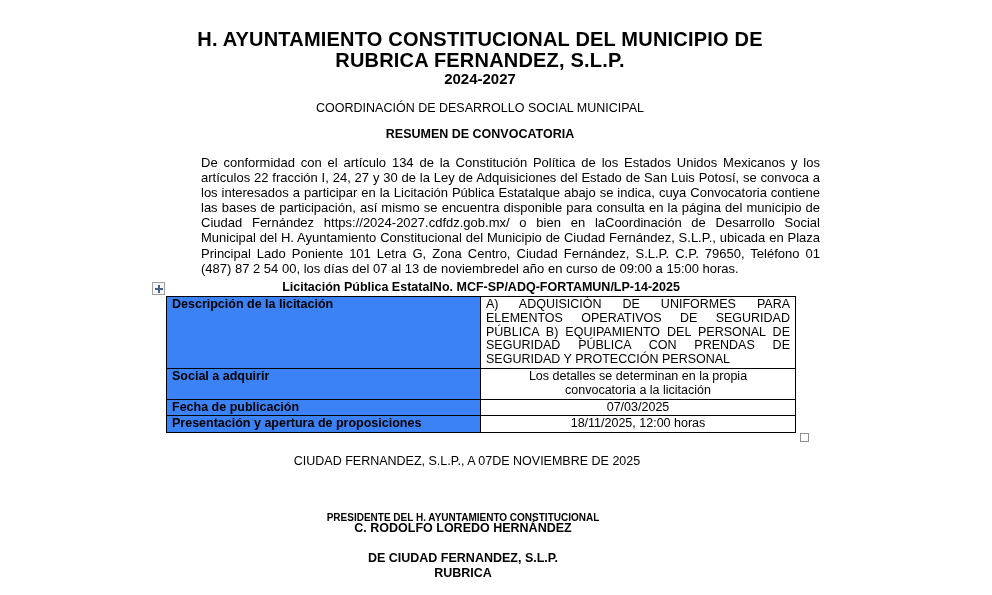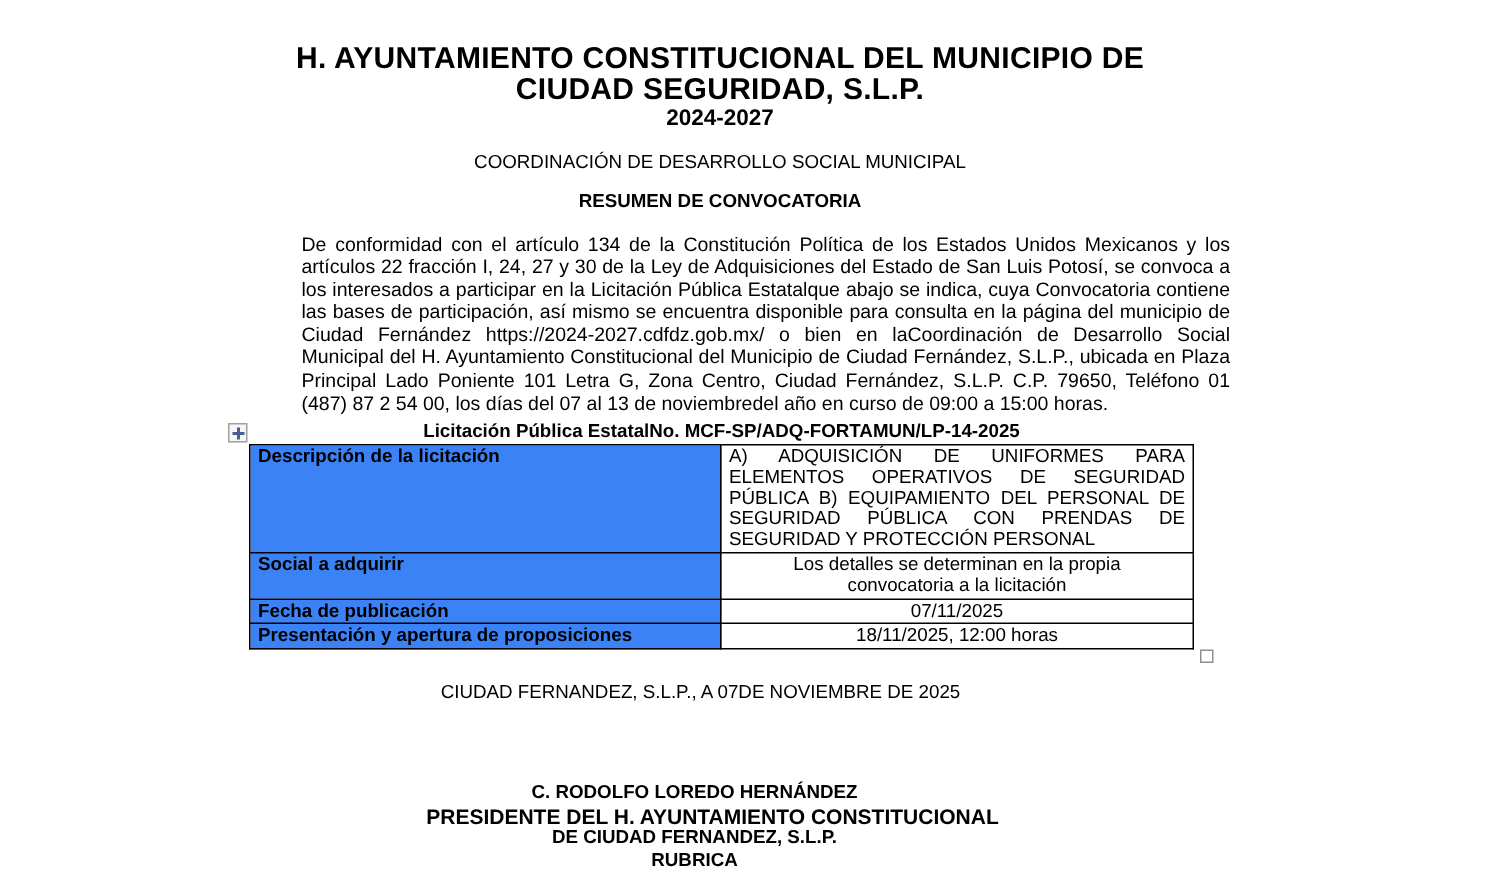--- a/index.html
+++ b/index.html
@@ -70,31 +70,31 @@
   .resize-handle {
     position: absolute; left: 800px; top: 433px;
     width: 7px; height: 7px;
     border: 1px solid #8f8f8f; background: #ffffff;
     cursor: nwse-resize;
   }
 
   .date-line { top: 454px; width: 934px; font-size: 12.5px; }
 
   .sig-name   { top: 521px; width: 926px; font-size: 12.5px; font-weight: bold; }
-  .sig-title1 { top: 536px; width: 926px; font-size: 14px; font-weight: bold; padding-left: 12px; }
+  .sig-title1 { top: 512px; width: 926px; font-size: 10px; font-weight: bold; }
   .sig-title2 { top: 551px; width: 926px; font-size: 12.5px; font-weight: bold; }
   .sig-rubric { top: 566px; width: 926px; font-size: 12.5px; font-weight: bold; }
 </style>
 </head>
 <body>
 
 <div class="page">
 
   <div class="centered-band title-line1">H. AYUNTAMIENTO CONSTITUCIONAL DEL MUNICIPIO DE</div>
-  <div class="centered-band title-line2">CIUDAD SEGURIDAD, S.L.P.</div>
+  <div class="centered-band title-line2">RUBRICA FERNANDEZ, S.L.P.</div>
   <div class="centered-band title-term">2024-2027</div>
 
   <div class="centered-band department">COORDINACIÓN DE DESARROLLO SOCIAL MUNICIPAL</div>
   <div class="centered-band summary-title">RESUMEN DE CONVOCATORIA</div>
 
   <p class="intro">De conformidad con el artículo 134 de la Constitución Política de los Estados Unidos Mexicanos y los artículos 22 fracción I, 24, 27 y 30 de la Ley de Adquisiciones del Estado de San Luis Potosí, se convoca a los interesados a participar en la Licitación Pública Estatalque abajo se indica, cuya Convocatoria contiene las bases de participación, así mismo se encuentra disponible para consulta en la página del municipio de Ciudad Fernández https://2024-2027.cdfdz.gob.mx/ o bien en laCoordinación de Desarrollo Social Municipal del H. Ayuntamiento Constitucional del Municipio de Ciudad Fernández, S.L.P., ubicada en Plaza Principal Lado Poniente 101 Letra G, Zona Centro, Ciudad Fernández, S.L.P.  C.P. 79650, Teléfono 01 (487) 87 2 54 00, los días del 07 al 13 de noviembredel año en curso de 09:00 a 15:00 horas.</p>
 
   <div class="table-title">Licitación Pública EstatalNo. MCF-SP/ADQ-FORTAMUN/LP-14-2025</div>
 
   <div class="move-handle">
@@ -109,21 +109,21 @@
         <td class="value-cell justify">A) ADQUISICIÓN DE UNIFORMES PARA ELEMENTOS OPERATIVOS DE SEGURIDAD PÚBLICA B) EQUIPAMIENTO DEL PERSONAL DE SEGURIDAD PÚBLICA CON PRENDAS DE SEGURIDAD Y PROTECCIÓN PERSONAL</td>
       </tr>
       <tr>
         <td class="label-cell">Social a adquirir</td>
         <td class="value-cell">
           <span class="narrow-wrap">Los detalles se determinan en la propia convocatoria a la licitación</span>
         </td>
       </tr>
       <tr>
         <td class="label-cell">Fecha de publicación</td>
-        <td class="value-cell">07/11/2025</td>
+        <td class="value-cell">07/03/2025</td>
       </tr>
       <tr>
         <td class="label-cell">Presentación y apertura de proposiciones</td>
         <td class="value-cell">18/11/2025, 12:00 horas</td>
       </tr>
     </tbody>
   </table>
 
   <div class="resize-handle"></div>
 

